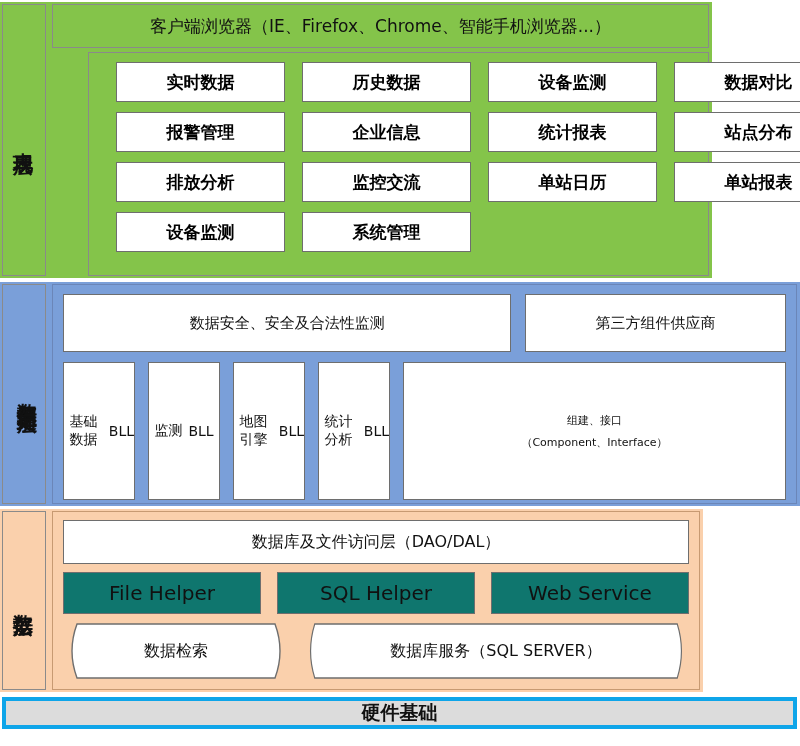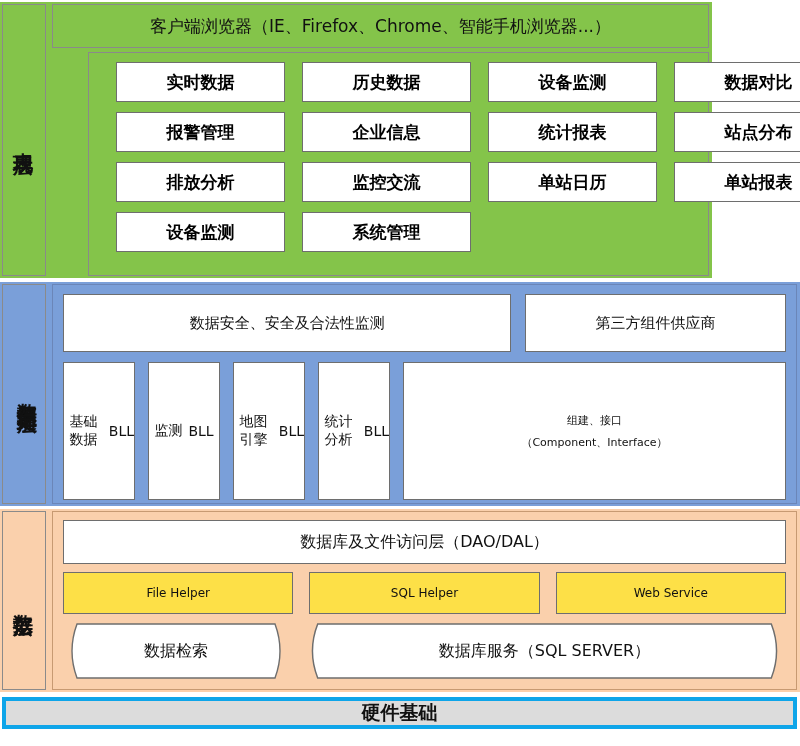--- a/index.html
+++ b/index.html
@@ -99,23 +99,23 @@
     padding: 8px 10px;
   }
   #dao-bar {
     height: 44px; background: #fff; border: 1px solid #6e6e6e;
     display: flex; align-items: center; justify-content: center;
     font-size: 16px; color: #111; margin-bottom: 8px;
     font-family: "DejaVu Sans", sans-serif;
   }
   .helper-row { display: flex; gap: 16px; height: 42px; margin-bottom: 9px; }
   .helper {
-    flex: 1 1 0; background: #fde047; border: 1px solid #6e6e6e;
-    display: flex; align-items: center; justify-content: center;
-    font-size: 12px; color: #111;
+    flex: 1 1 0; background: #0f766e; border: 1px solid #6e6e6e;
+    display: flex; align-items: center; justify-content: center;
+    font-size: 20px; color: #111;
     font-family: "DejaVu Sans", sans-serif;
   }
   .cyl-row { display: flex; gap: 14px; height: 56px; }
   .cyl { position: relative; }
   .cyl.small { flex: 0 0 226px; }
   .cyl.big { flex: 1 1 auto; }
   .cyl svg { position: absolute; inset: 0; width: 100%; height: 100%; }
   .cyl .cyl-label {
     position: absolute; inset: 0;
     display: flex; align-items: center; justify-content: center;
@@ -209,21 +209,21 @@
           <span>BLL</span>
         </div>
         <div class="comp">
           <span>组建、接口</span>
           <span>（Component、Interface）</span>
         </div>
       </div>
     </div>
   </div>
 
-  <div class="layer orange-bg" id="data" style="width:800px;">
+  <div class="layer orange-bg" id="data" style="width:703px;">
     <div class="layer-tab orange-bg">
       <span>数据层</span>
     </div>
 
     <div id="data-body">
       <div id="dao-bar">
         <span>数据库及文件访问层（DAO/DAL）</span>
       </div>
 
       <div class="helper-row">

